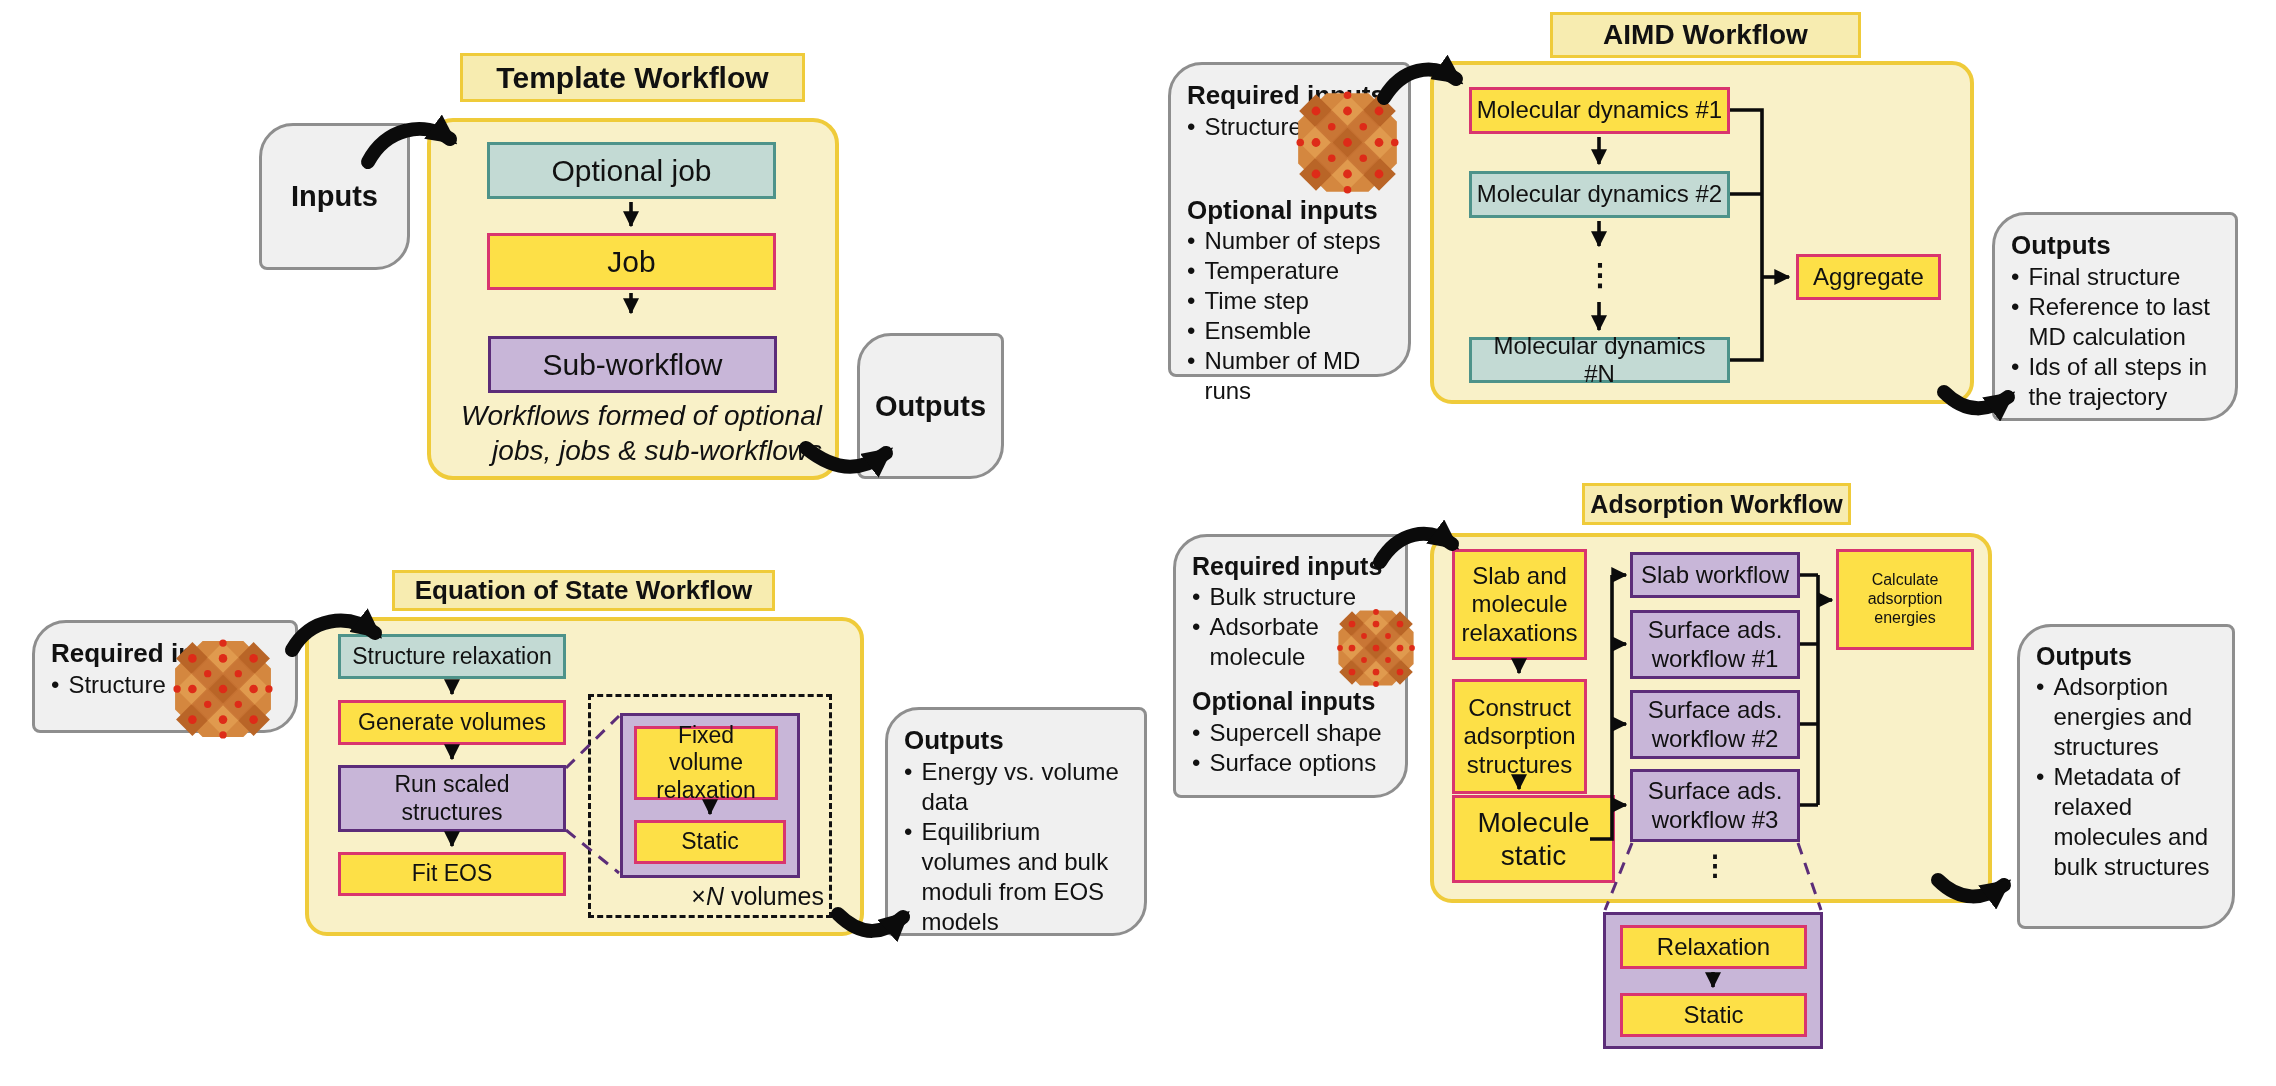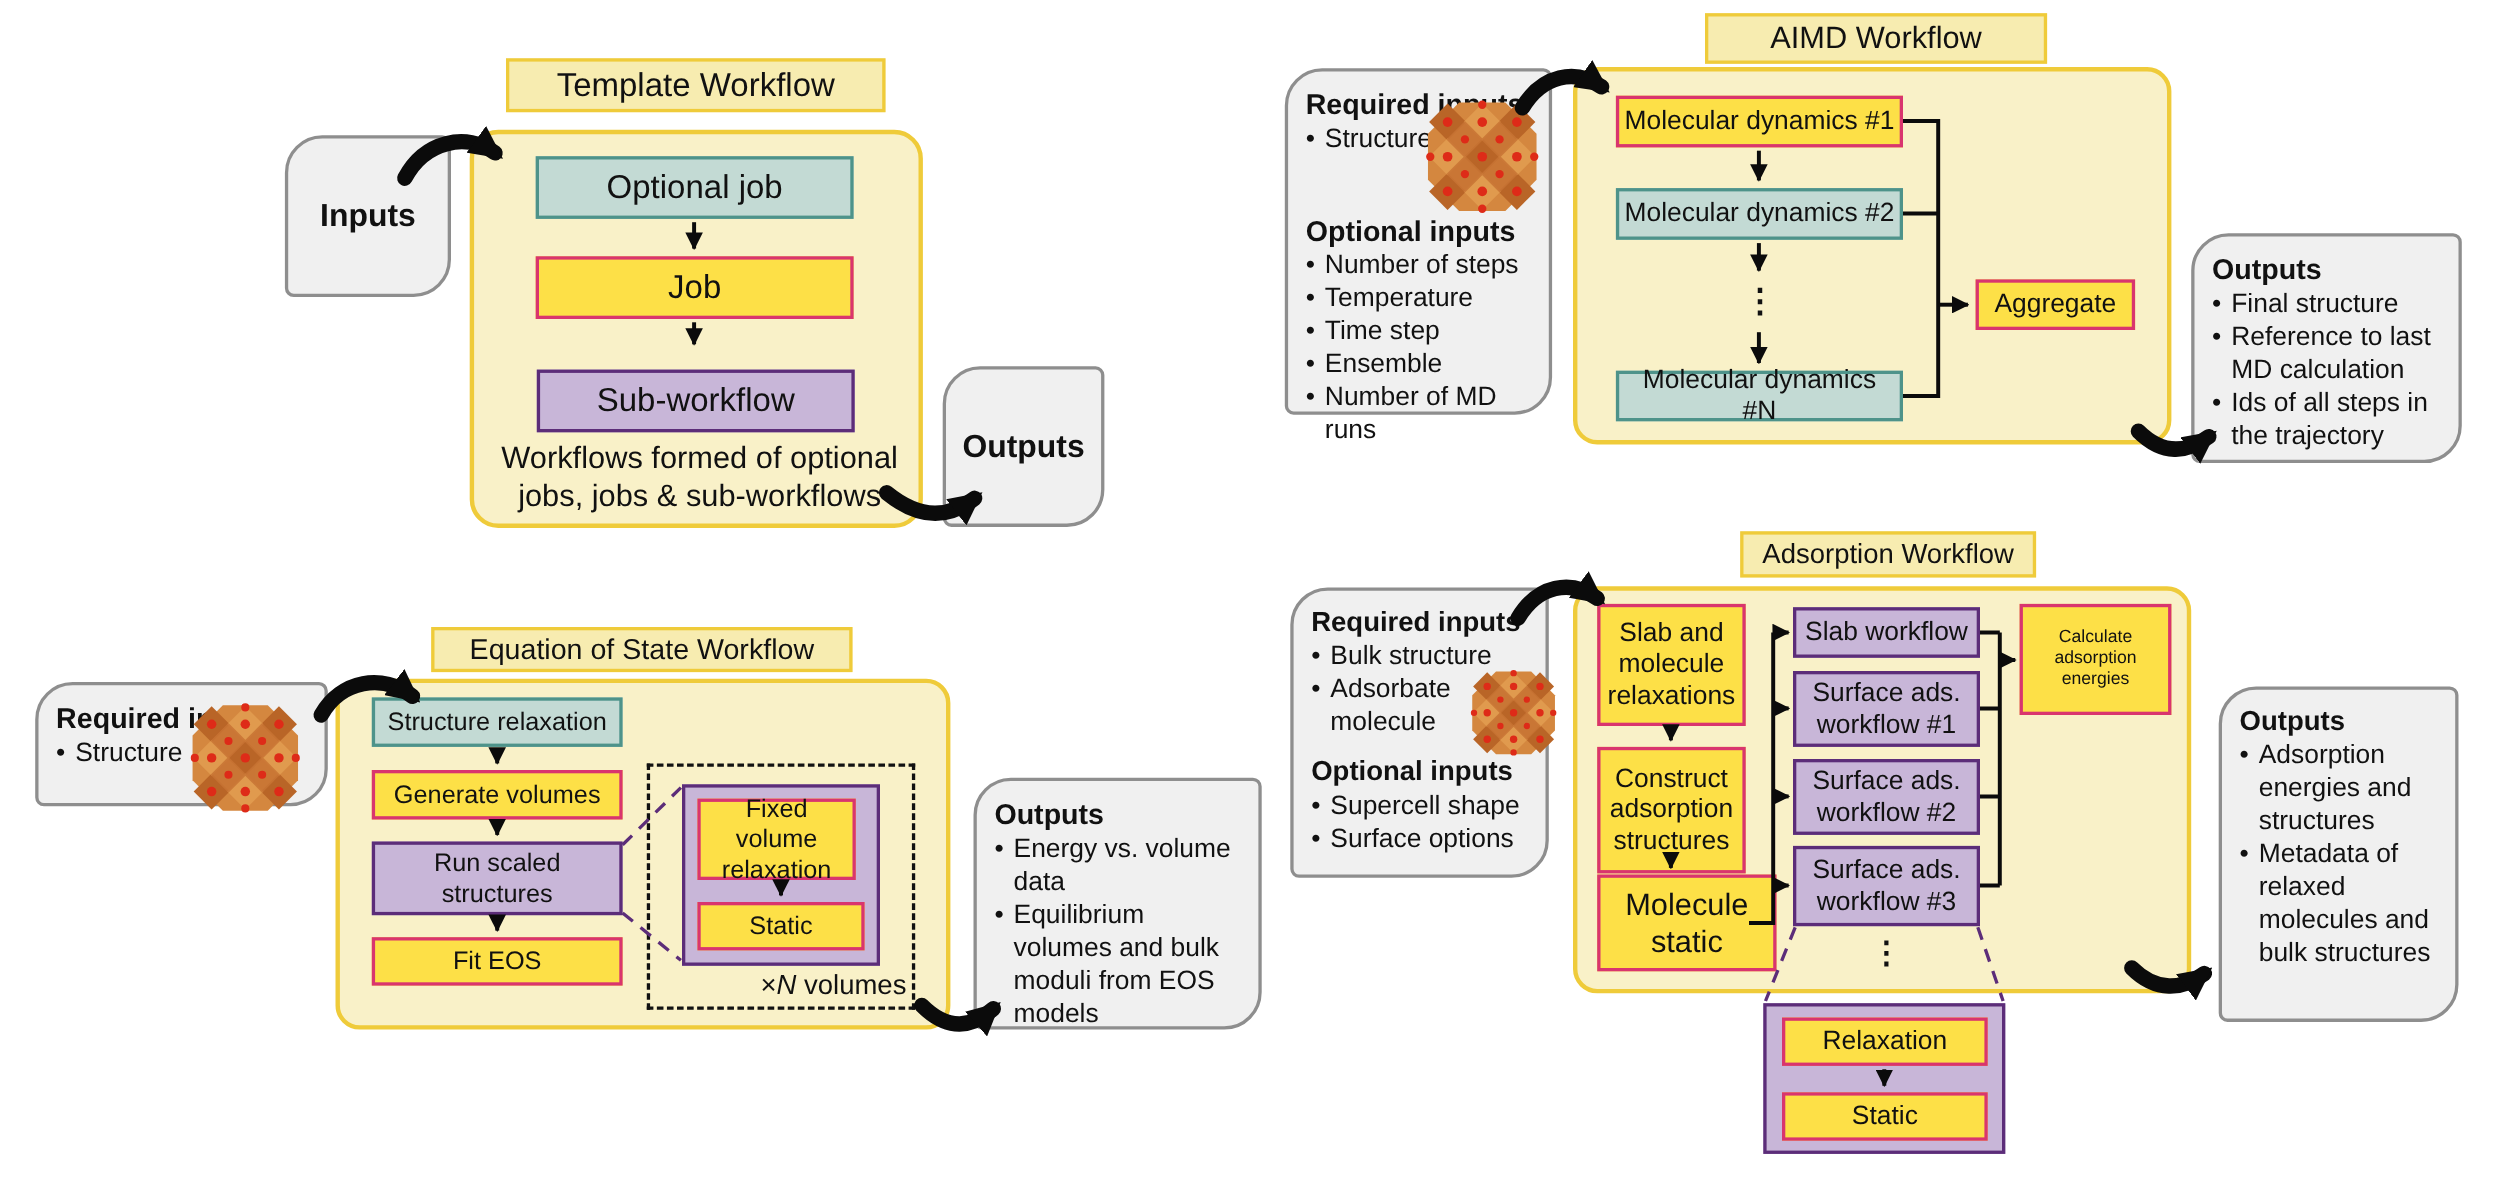--- a/index.html
+++ b/index.html
@@ -7,41 +7,41 @@
   #canvas {
     position:relative; width:2276px; height:1086px;
     font-family:"Liberation Sans", sans-serif; color:#111; overflow:hidden; background:#fff;
   }
   .container {
     position:absolute; background:#F9F1C8; border:4px solid #EFCB3A;
     border-radius:26px; z-index:0;
   }
   .titlebox {
     position:absolute; display:flex; align-items:center; justify-content:center;
-    background:#F7ECB0; border:3px solid #EFCB3A; font-weight:400;
+    background:#F7ECB0; border:3px solid #EFCB3A; font-weight:700;
     text-align:left; z-index:10;
   }
   .node {
     position:absolute; display:flex; align-items:center; justify-content:center;
     text-align:center; border:3px solid; line-height:1.18; z-index:10; padding:2px 4px;
   }
   .pink   { background:#fde047; border-color:#D9356E; }
   .teal   { background:#C3DAD4; border-color:#4E938A; }
   .purple { background:#C8B6D8; border-color:#5C2D79; }
   .purple-frame { position:absolute; background:#C8B6D8; border:3px solid #5C2D79; z-index:9; }
   .dashed-frame { position:absolute; border:3px dashed #111; z-index:8; background:transparent; }
   .doc {
     position:absolute; background:#F0F0F0; border:3px solid #8E8E8E;
     border-radius:34px 8px 34px 8px; z-index:10; padding:14px 16px;
   }
   .doc.center { display:flex; align-items:center; justify-content:center; font-weight:700; text-align:center; }
   .h  { font-weight:700; line-height:1.25; }
   .li { display:flex; gap:9px; align-items:flex-start; line-height:1.25; }
   .li .b { flex:0 0 auto; }
-  .caption { position:absolute; text-align:center; z-index:10; }
+  .caption { position:absolute; font-style:italic; text-align:right; z-index:10; }
   .it { font-style:italic; }
   .dots { position:absolute; z-index:10; font-weight:700; text-align:center; }
   .xn-label { position:absolute; z-index:10; text-align:right; }
   #wires { position:absolute; left:0; top:0; z-index:20; pointer-events:none; }
   #svgdefs { position:absolute; width:0; height:0; }
 </style>
 </head>
 <body>
 
 <div id="canvas">

